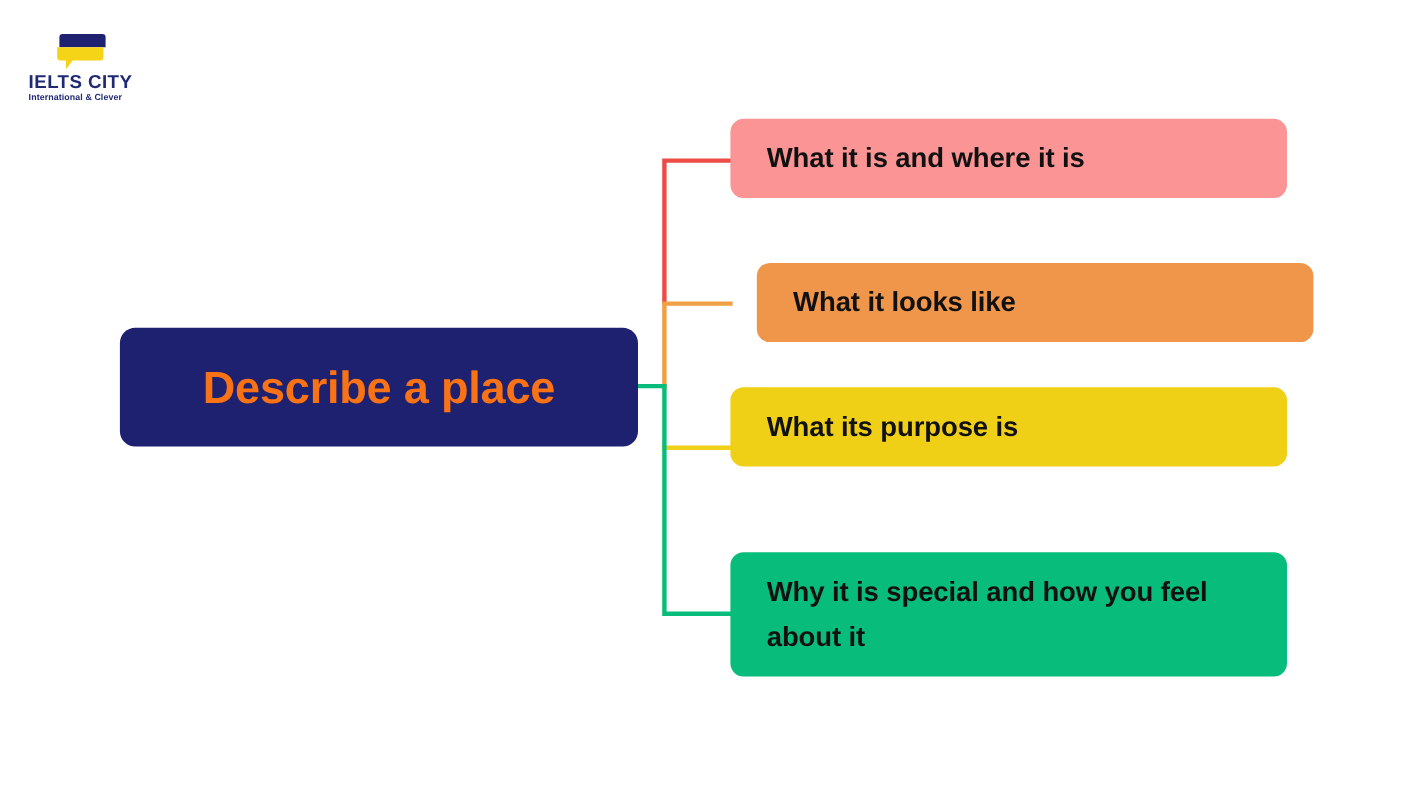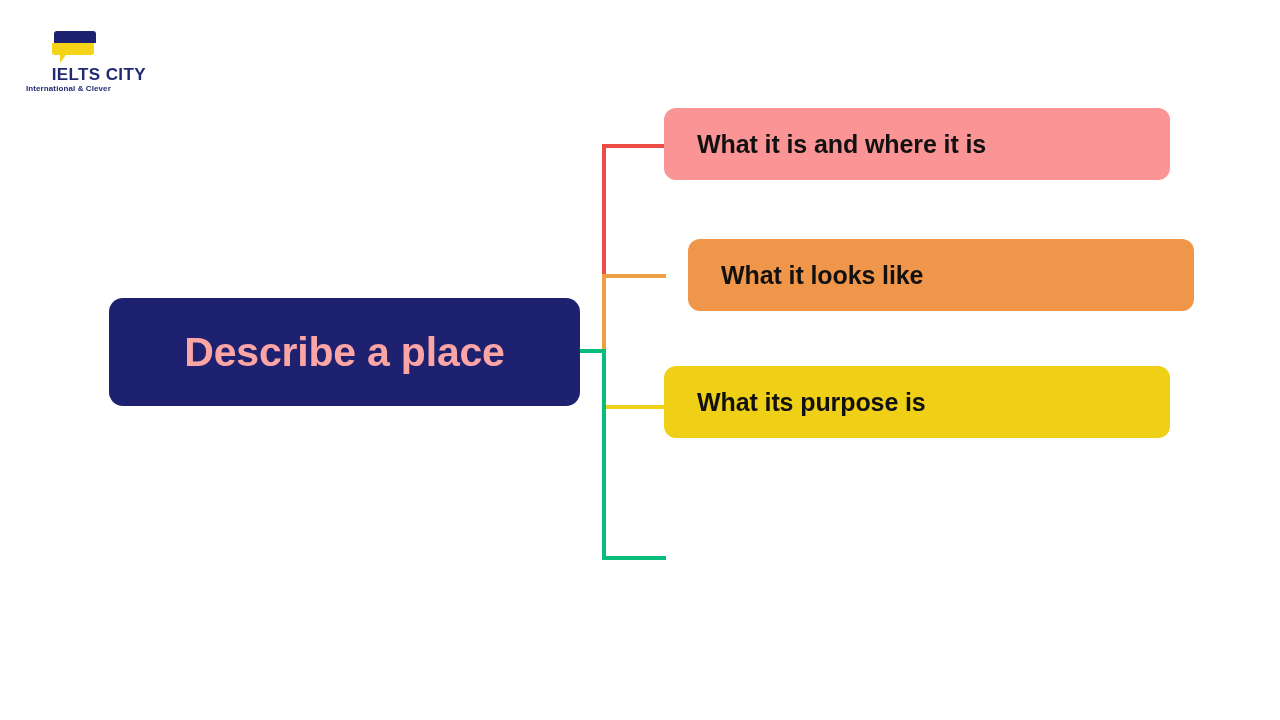--- a/index.html
+++ b/index.html
@@ -32,21 +32,21 @@
     left: 22px;
     top: 0px;
     width: 52px;
     height: 34px;
   }
   #logo-name {
     position: absolute;
     left: 0px;
     top: 36px;
     width: 120px;
-    text-align: right;
+    text-align: left;
     font-size: 17px;
     font-weight: bold;
     letter-spacing: 0.4px;
     color: #1f2a73;
     line-height: 18px;
     white-space: nowrap;
   }
   #logo-tagline {
     position: absolute;
     left: 0px;
@@ -87,21 +87,21 @@
     top: 298px;
     width: 471px;
     height: 108px;
     background: #1e2170;
     border-radius: 14px;
     justify-content: center;
   }
   #root-node .node-label {
     font-size: 41px;
     font-weight: bold;
-    color: #fca5a5;
+    color: #f97316;
     text-align: center;
     letter-spacing: -0.2px;
     line-height: 46px;
   }
 
   .branch-node {
     left: 664px;
     width: 506px;
     padding-left: 33px;
     padding-right: 20px;
@@ -110,21 +110,21 @@
     font-size: 25px;
     font-weight: bold;
     color: #111111;
     text-align: left;
     line-height: 41px;
     letter-spacing: -0.1px;
   }
 
   #branch-node-0 { top: 108px;  height: 72px; background: #fb9494; }
   #branch-node-1 { top: 239px;  height: 72px; background: #f0964a; margin-left: 24px; }
-  #branch-node-2 { top: 366px;  height: 72px; background: #f0d016; }
+  #branch-node-2 { top: 352px;  height: 72px; background: #f0d016; }
   #branch-node-3 { top: 502px;  height: 113px; background: #08bd7b; }
 </style>
 </head>
 <body>
 
 <div id="canvas">
 
   <div id="logo">
     <svg id="logo-mark" viewBox="0 0 52 34">
       <path d="M6 4 Q6 1 9 1 L45 1 Q48 1 48 4 L48 13 L6 13 Z" fill="#1e2170"></path>
@@ -151,14 +151,17 @@
 
   <div class="node branch-node" id="branch-node-0">
     <span class="node-label">What it is and where it is</span>
   </div>
   <div class="node branch-node" id="branch-node-1">
     <span class="node-label">What it looks like</span>
   </div>
   <div class="node branch-node" id="branch-node-2">
     <span class="node-label">What its purpose is</span>
   </div>
+  <div class="node branch-node" id="branch-node-3">
+    <span class="node-label">Why it is special and how you feel about it</span>
+  </div>
 
 </div>
 
 </body></html>

